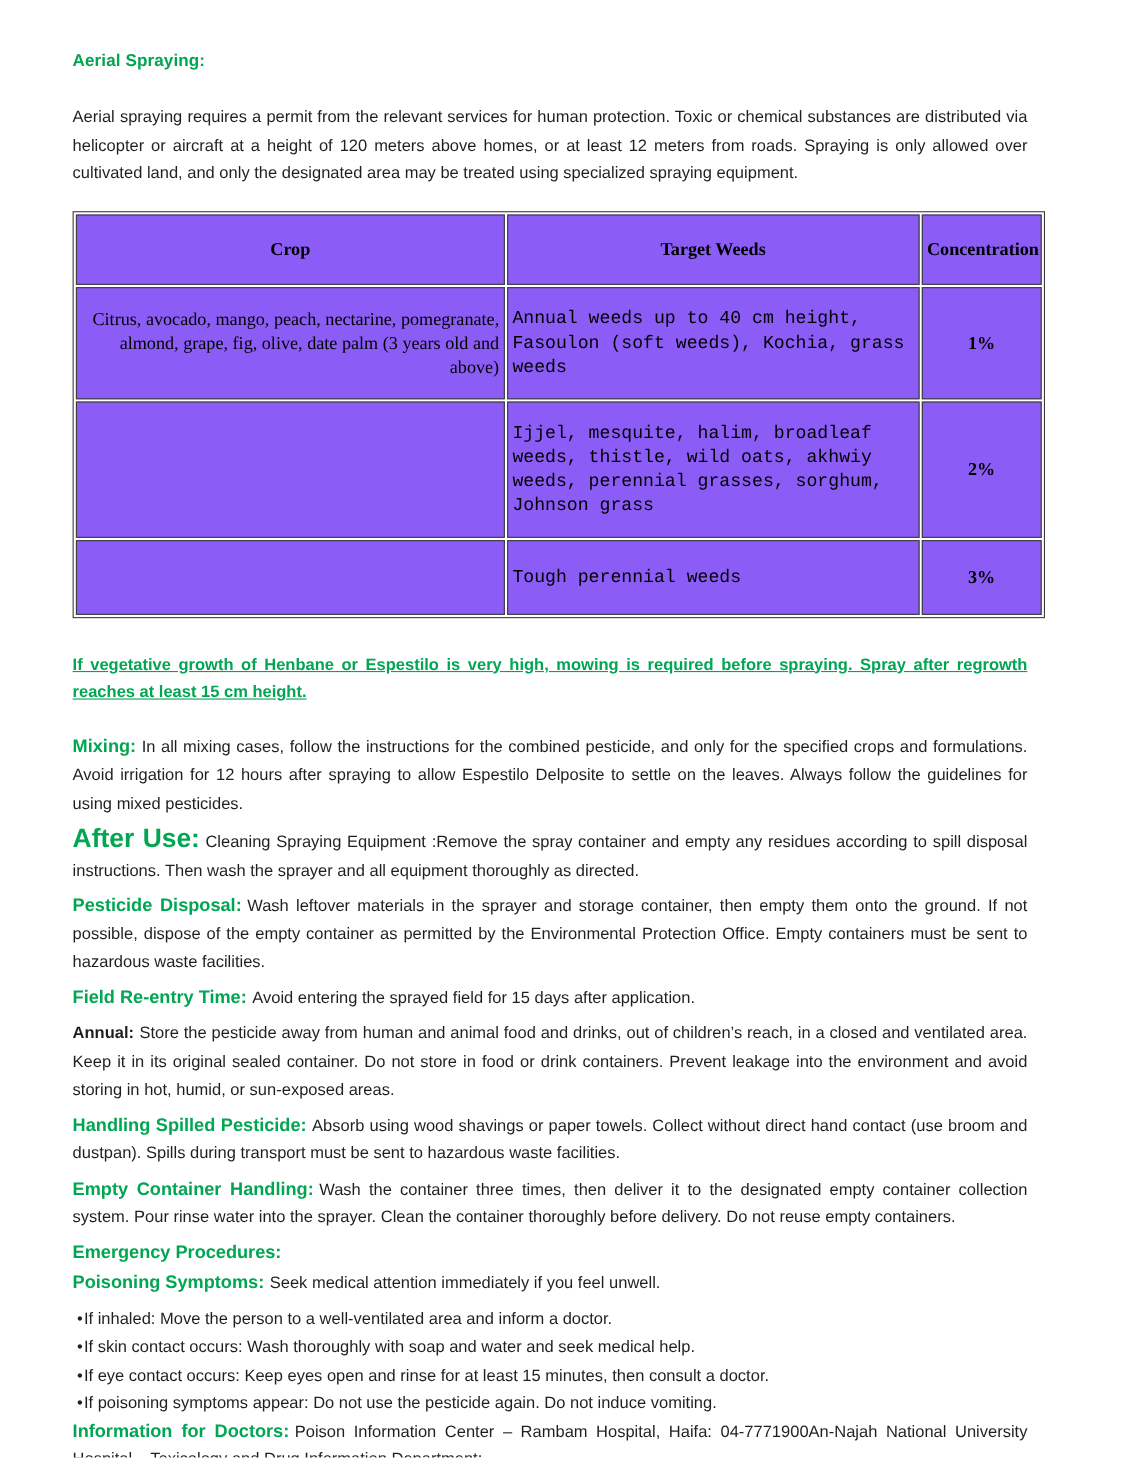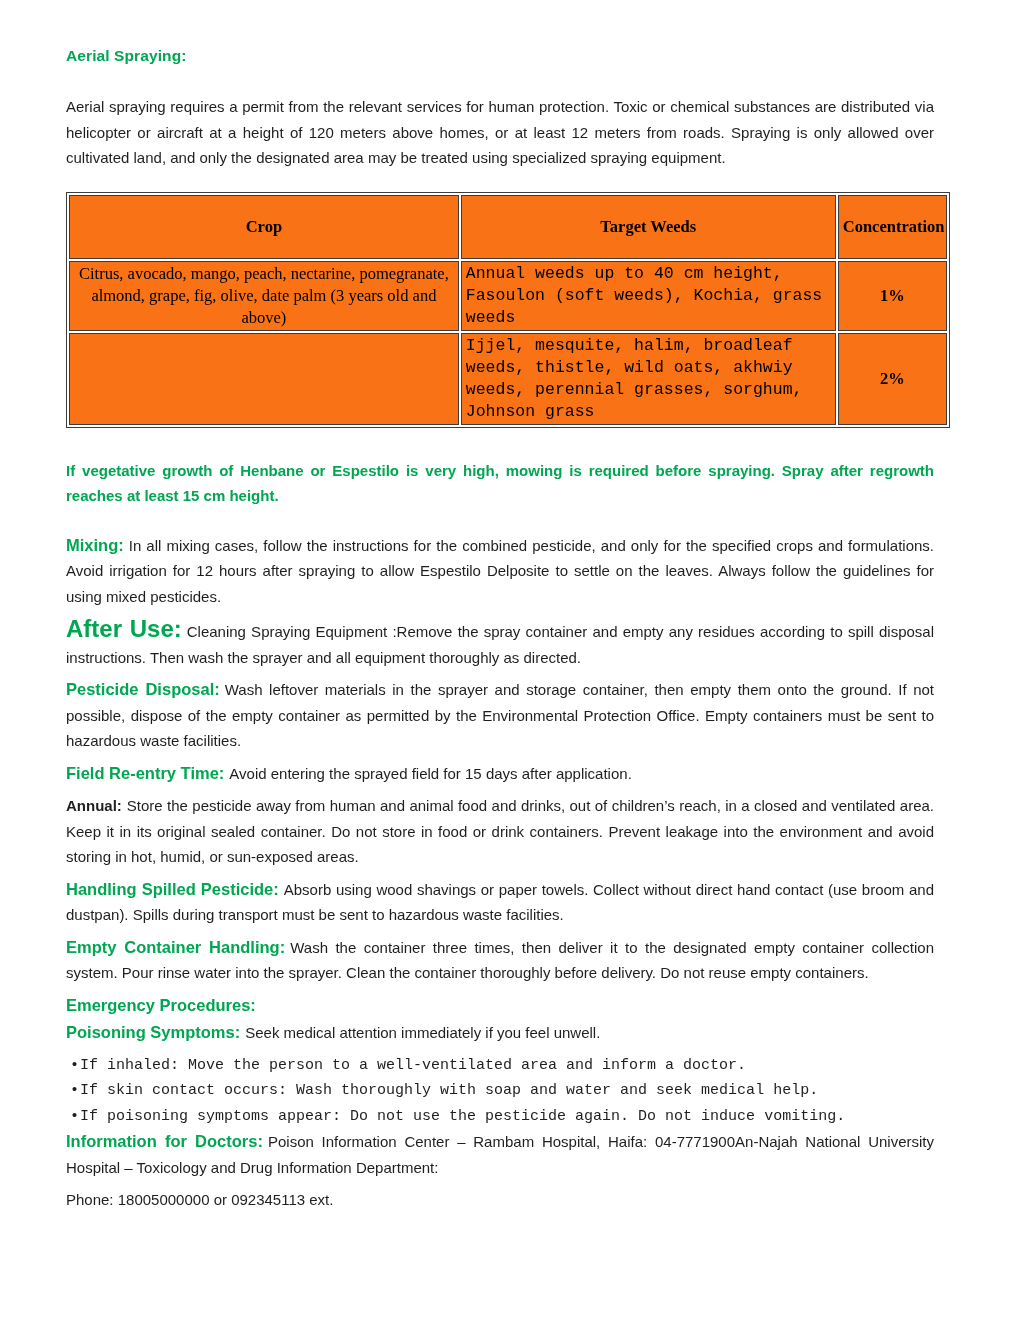--- a/index.html
+++ b/index.html
@@ -29,44 +29,44 @@
   table.spray{
     width:100%;table-layout:fixed;
     border-collapse:separate;border-spacing:2px;
     border:1px solid #3c3c3c;
     font-family:"Liberation Serif","DejaVu Serif",serif;
     color:#000;margin:0 0 30px 0;
   }
   table.spray th,table.spray td{
     border:1px solid #3c3c3c;
     font-size:16.5px;line-height:22px;
-    padding:1px 4px;
-    background:#f97316;
+    padding:17px 4px;
+    background:#8b5cf6;
   }
   table.spray th{font-weight:bold;text-align:center;height:64px;vertical-align:middle;}
   col.c-crop{width:44.6%;}
   col.c-weeds{width:42.9%;}
   col.c-conc{width:12.5%;}
   tr.r1 td{height:70px;}
   tr.r2 td{height:64px;}
   tr.r3 td{height:68px;}
-  td.crop{vertical-align:middle;text-align:center;}
+  td.crop{vertical-align:middle;text-align:right;}
   td.weeds{vertical-align:middle;text-align:left;font-family:Liberation Mono, monospace;}
   td.conc{vertical-align:middle;text-align:center;font-weight:bold;}
   
   .notice{
-    color:var(--green);font-weight:bold;margin-bottom:22px;
+    color:var(--green);font-weight:bold;margin-bottom:22px;text-decoration:underline;
   }
   .sec-label{
     color:var(--green);font-weight:bold;margin-right:5px;
   }
   .lbl-md{font-size:16.5px;}
   .lbl-lg{font-size:24px;}
   .lbl-black{color:var(--body);font-size:15px;}
-  .bullet-line{margin:0;padding-left:4px;text-align:left;font-family:Liberation Mono, monospace;}
+  .bullet-line{margin:0;padding-left:4px;text-align:left;}
   .bullet-glyph{margin-right:1px;}
   .phone-line{margin-top:0;}
   .gap-after-notice{height:2px;}
 </style>
 </head>
 <body>
 
 <div class="page">
 
   <p class="doc-title">Aerial Spraying:</p>
@@ -89,20 +89,25 @@
     <tbody>
       <tr class="r1">
         <td class="crop">Citrus, avocado, mango, peach, nectarine, pomegranate, almond, grape, fig, olive, date palm (3 years old and above)</td>
         <td class="weeds">Annual weeds up to 40 cm height, Fasoulon (soft weeds), Kochia, grass weeds</td>
         <td class="conc">1%</td>
       </tr>
       <tr class="r2">
         <td class="crop"></td>
         <td class="weeds">Ijjel, mesquite, halim, broadleaf weeds, thistle, wild oats, akhwiy weeds, perennial grasses, sorghum, Johnson grass</td>
         <td class="conc">2%</td>
+      </tr>
+      <tr class="r3">
+        <td class="crop"></td>
+        <td class="weeds">Tough perennial weeds</td>
+        <td class="conc">3%</td>
       </tr>
     </tbody>
   </table>
 
   <p class="para notice">If vegetative growth of Henbane or Espestilo is very high, mowing is required before spraying. Spray after regrowth reaches at least 15 cm height.</p>
 
   <div class="gap-after-notice"></div>
 
   <p class="para">
     <span class="sec-label lbl-md">Mixing:</span><span>In all mixing cases, follow the instructions for the combined pesticide, and only for the specified crops and formulations. Avoid irrigation for 12 hours after spraying to allow Espestilo Delposite to settle on the leaves. Always follow the guidelines for using mixed pesticides.</span>
@@ -141,20 +146,23 @@
     <span class="sec-label lbl-md">Poisoning Symptoms:</span><span>Seek medical attention immediately if you feel unwell.</span>
   </p>
 
   <p class="para bullet-line">
     <span class="bullet-glyph">•</span><span>If inhaled: Move the person to a well-ventilated area and inform a doctor.</span>
   </p>
   <p class="para bullet-line">
     <span class="bullet-glyph">•</span><span>If skin contact occurs: Wash thoroughly with soap and water and seek medical help.</span>
   </p>
   <p class="para bullet-line">
+    <span class="bullet-glyph">•</span><span>If eye contact occurs: Keep eyes open and rinse for at least 15 minutes, then consult a doctor.</span>
+  </p>
+  <p class="para bullet-line">
     <span class="bullet-glyph">•</span><span>If poisoning symptoms appear: Do not use the pesticide again. Do not induce vomiting.</span>
   </p>
 
   <p class="para">
     <span class="sec-label lbl-md">Information for Doctors:</span><span>Poison Information Center – Rambam Hospital, Haifa: 04-7771900An-Najah National University Hospital – Toxicology and Drug Information Department:</span>
   </p>
 
   <p class="para phone-line">Phone: 18005000000 or 092345113 ext.</p>
 
 </div>

